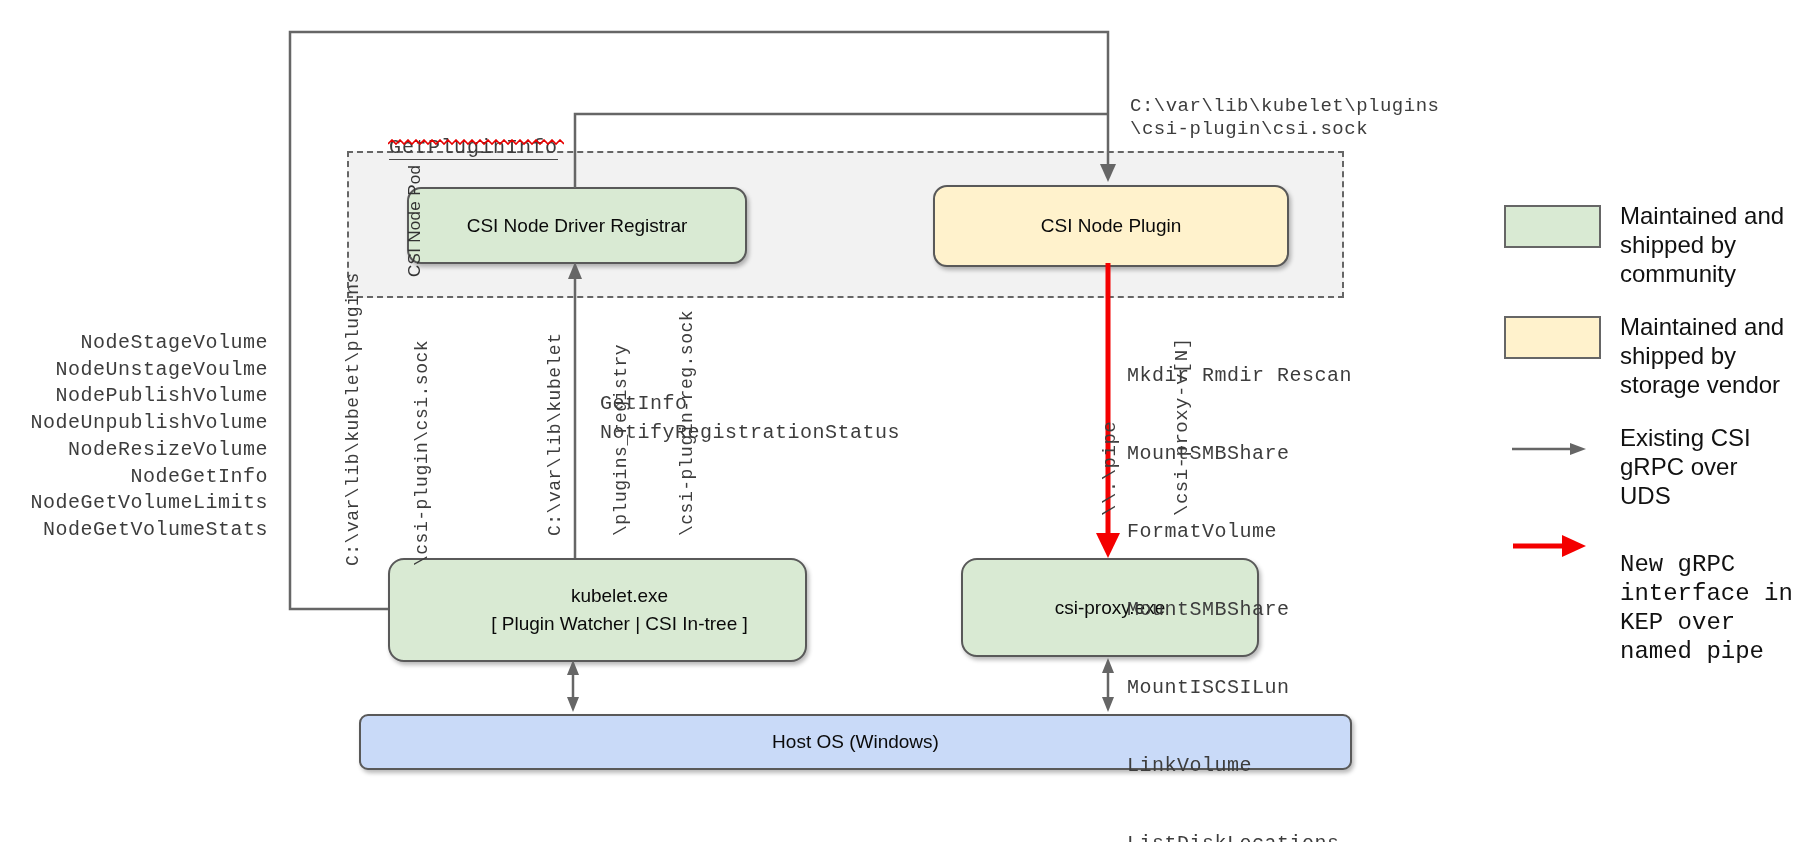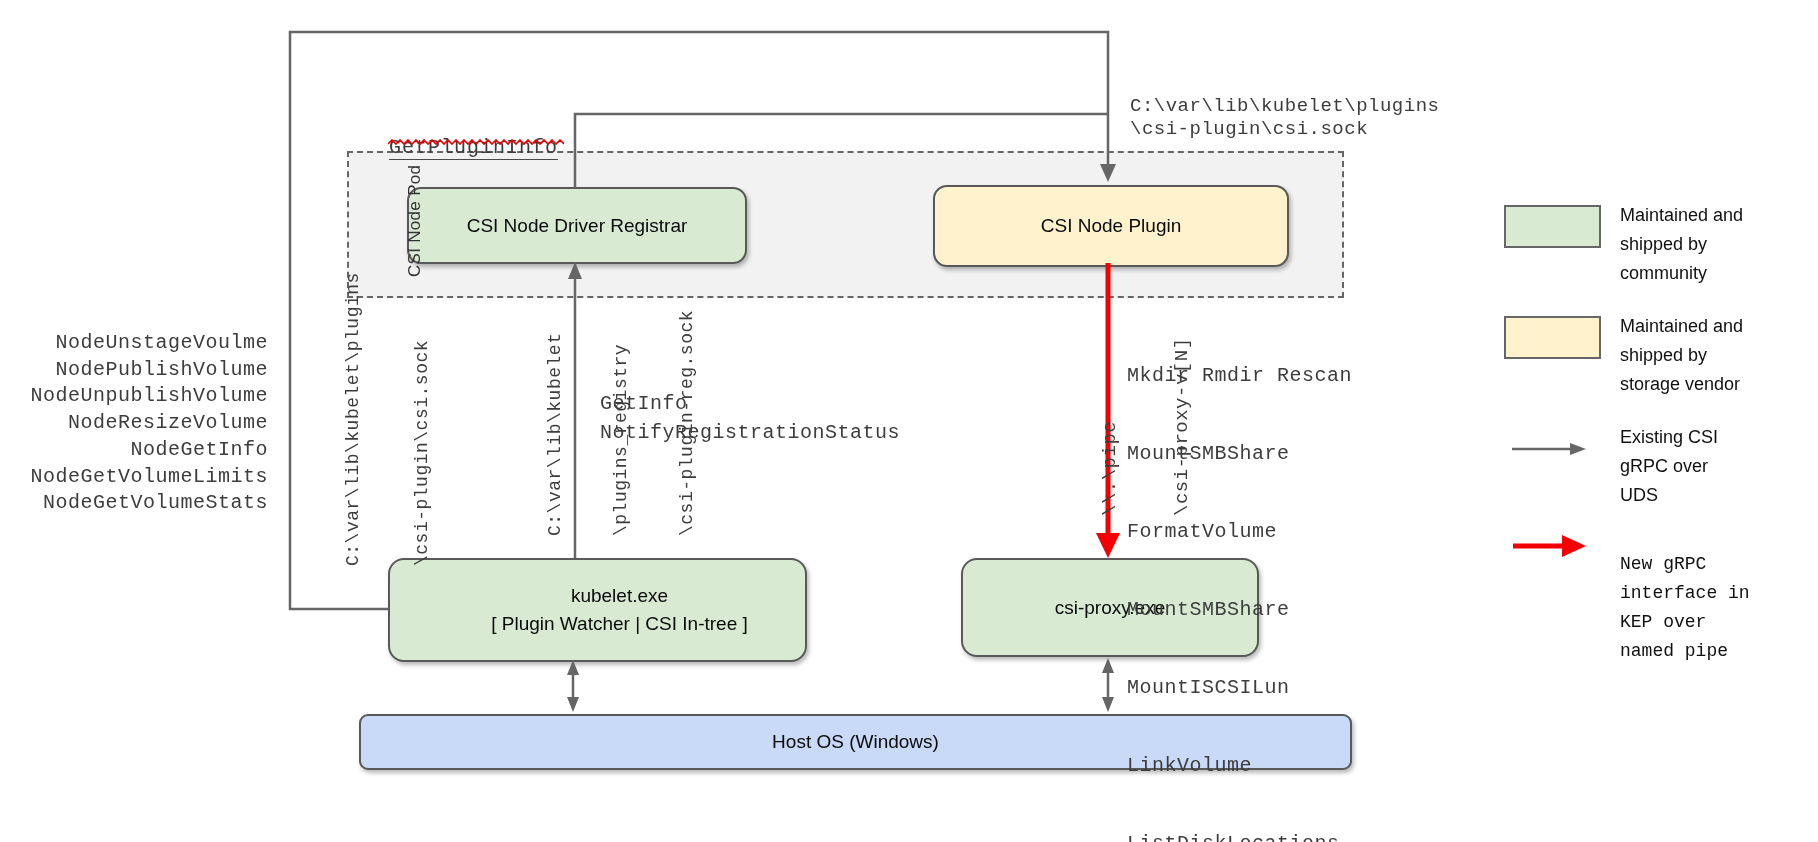--- a/index.html
+++ b/index.html
@@ -15,21 +15,21 @@
   .blue{background:#c9daf8;}
   .pod{position:absolute;left:347px;top:151px;width:993px;height:143px;background:#f2f2f2;
        border:2px dashed #666;z-index:1;}
   
   .mono{font-family:"Liberation Mono",monospace;color:#3d3d3d;letter-spacing:.5px;z-index:5;}
   .api-list{position:absolute;font-size:20px;}
   .api-left{left:28px;top:330px;width:240px;text-align:right;line-height:26.7px;}
   .api-right{left:1127px;top:311px;line-height:26px;white-space:pre;}
   .rot{position:absolute;transform-origin:0 0;transform:rotate(-90deg);white-space:pre;z-index:5;}
   .rot div{white-space:pre;}
-  .legend-text{position:absolute;font-size:18px;line-height:29px;color:#111;z-index:5;}
+  .legend-text{position:absolute;font-size:24px;line-height:29px;color:#111;z-index:5;}
   .swatch{position:absolute;width:93px;height:39px;border:2px solid #666;z-index:2;}
   svg.overlay{position:absolute;left:0;top:0;z-index:4;}
   .gpi{position:absolute;left:389px;top:114px;font-size:20px;line-height:22px;letter-spacing:1px;
        border-bottom:1.5px solid #4a4a4a;z-index:5;margin-top:23px;}
   .squig{position:absolute;left:388px;top:139px;z-index:5;}
   .kub-lines{line-height:28px;}
   .pod-label{font-family:"Liberation Sans",sans-serif;font-size:17px;color:#333;letter-spacing:.3px;}
 </style>
 </head>
 <body>
@@ -116,20 +116,21 @@
     <div>\plugins_registry</div>
     <div>\csi-plugin-reg.sock</div>
   </div>
 
   <div class="rot mono" style="left:1050px;top:516px;font-size:19px;line-height:24px;">
     <div>\\.\pipe</div>
     <div>\csi-proxy-v[N]</div>
   </div>
 
   <div class="api-list api-left mono">
+    <div>NodeStageVolume</div>
     <div>NodeUnstageVoulme</div>
     <div>NodePublishVolume</div>
     <div>NodeUnpublishVolume</div>
     <div>NodeResizeVolume</div>
     <div>NodeGetInfo</div>
     <div>NodeGetVolumeLimits</div>
     <div>NodeGetVolumeStats</div>
   </div>
 
   <div class="api-list api-right mono">

